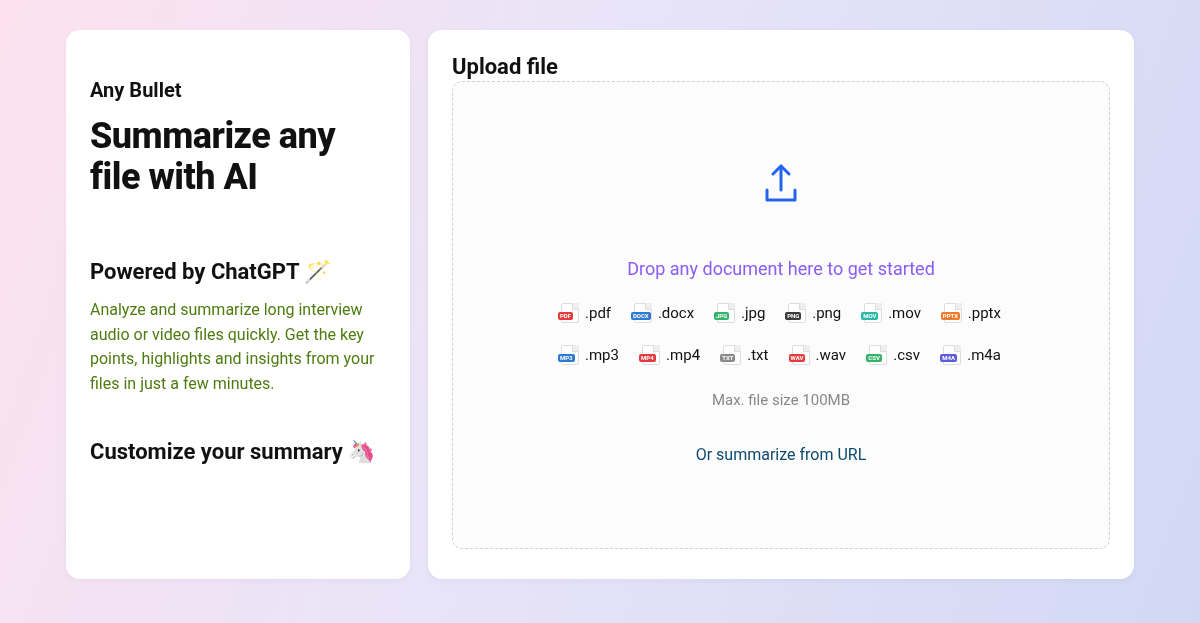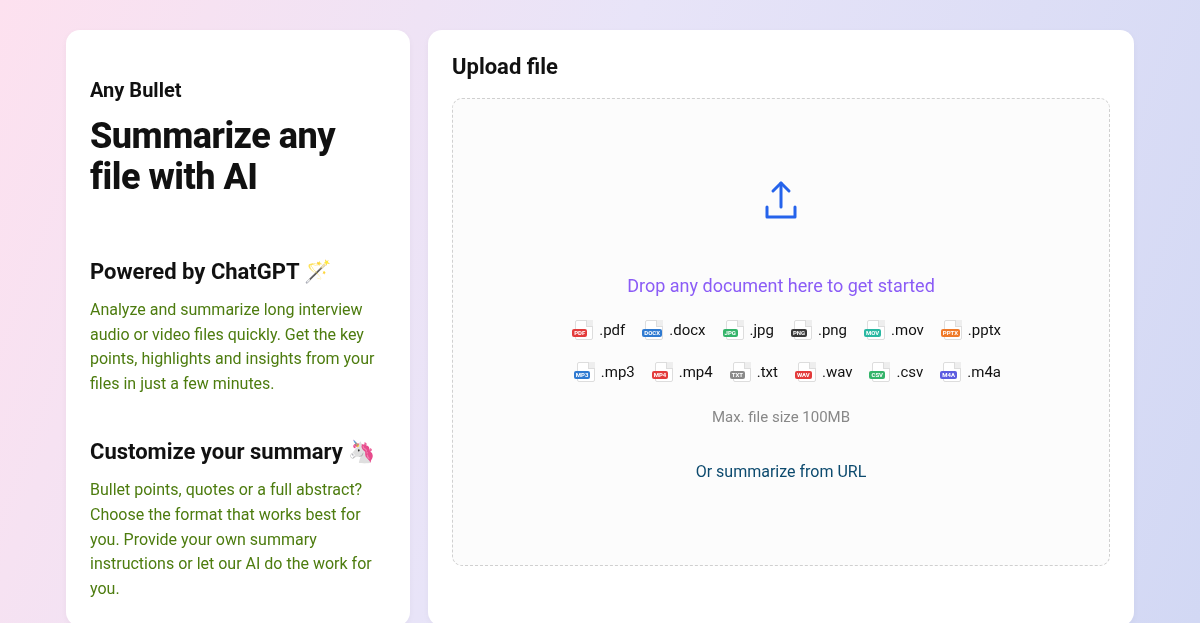--- a/index.html
+++ b/index.html
@@ -49,21 +49,21 @@
   .body-text {
     font-size: 16px;
     line-height: 1.55;
     color: #4d7c0f;
     margin-bottom: 42px;
   }
   .body-text.last { margin-bottom: 0; }
   .upload-title {
     font-size: 22px;
     font-weight: 700;
-    margin-bottom: 19px;
+    margin-bottom: 2px;
   }
   .dropzone {
     border: 1px dashed #d0d0d0;
     border-radius: 10px;
     background: #fcfcfc;
     height: 468px;
     display: flex;
     flex-direction: column;
     align-items: center;
     padding-top: 78px;
@@ -71,21 +71,21 @@
   .upload-icon svg { display:block; }
   .drop-msg {
     margin-top: 54px;
     font-size: 18px;
     color: #8b5cf6;
   }
   .formats {
     margin-top: 24px;
     display: flex;
     flex-wrap: wrap;
-    justify-content: flex-end;
+    justify-content: space-between;
     gap: 22px 20px;
     max-width: 440px;
   }
   .fmt {
     display: flex;
     align-items: center;
     gap: 6px;
     font-size: 15px;
     color: #111;
   }
@@ -144,21 +144,20 @@
 
 <div class="layout">
   <div class="card left">
     <div class="brand">Any Bullet</div>
     <h1 class="headline">Summarize any file with AI</h1>
 
     <div class="section-title">Powered by ChatGPT 🪄</div>
     <p class="body-text">Analyze and summarize long interview audio or video files quickly. Get the key points, highlights and insights from your files in just a few minutes.</p>
 
     <div class="section-title">Customize your summary 🦄</div>
-    <p class="body-text last">Bullet points, quotes or a full abstract? Choose the format that works best for you. Provide your own summary instructions or let our AI do the work for you.</p>
   </div>
 
   <div class="card right">
     <div class="upload-title">Upload file</div>
 
     <div class="dropzone">
       <div class="upload-icon">
         <svg width="44" height="44" viewBox="0 0 44 44" fill="none">
           <path d="M22 30 L22 6" stroke="#2563eb" stroke-width="3" stroke-linecap="round"></path>
           <path d="M14 14 L22 6 L30 14" stroke="#2563eb" stroke-width="3" stroke-linecap="round" stroke-linejoin="round" fill="none"></path>

